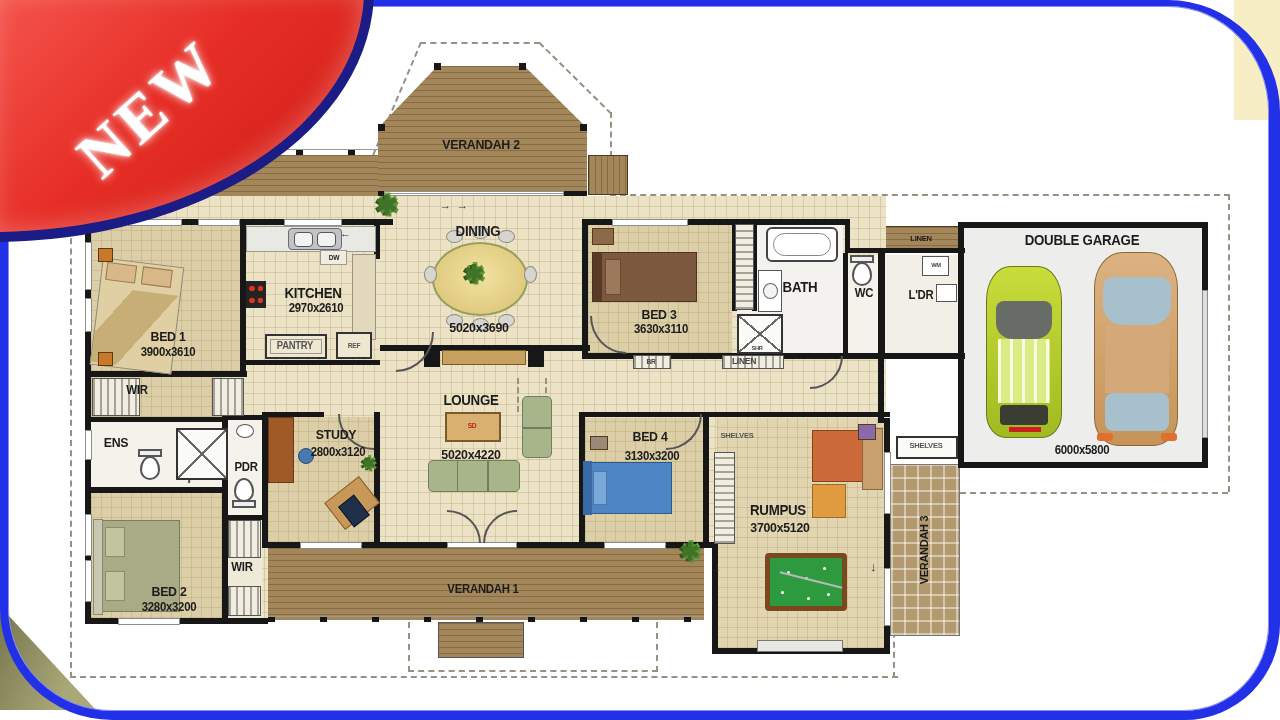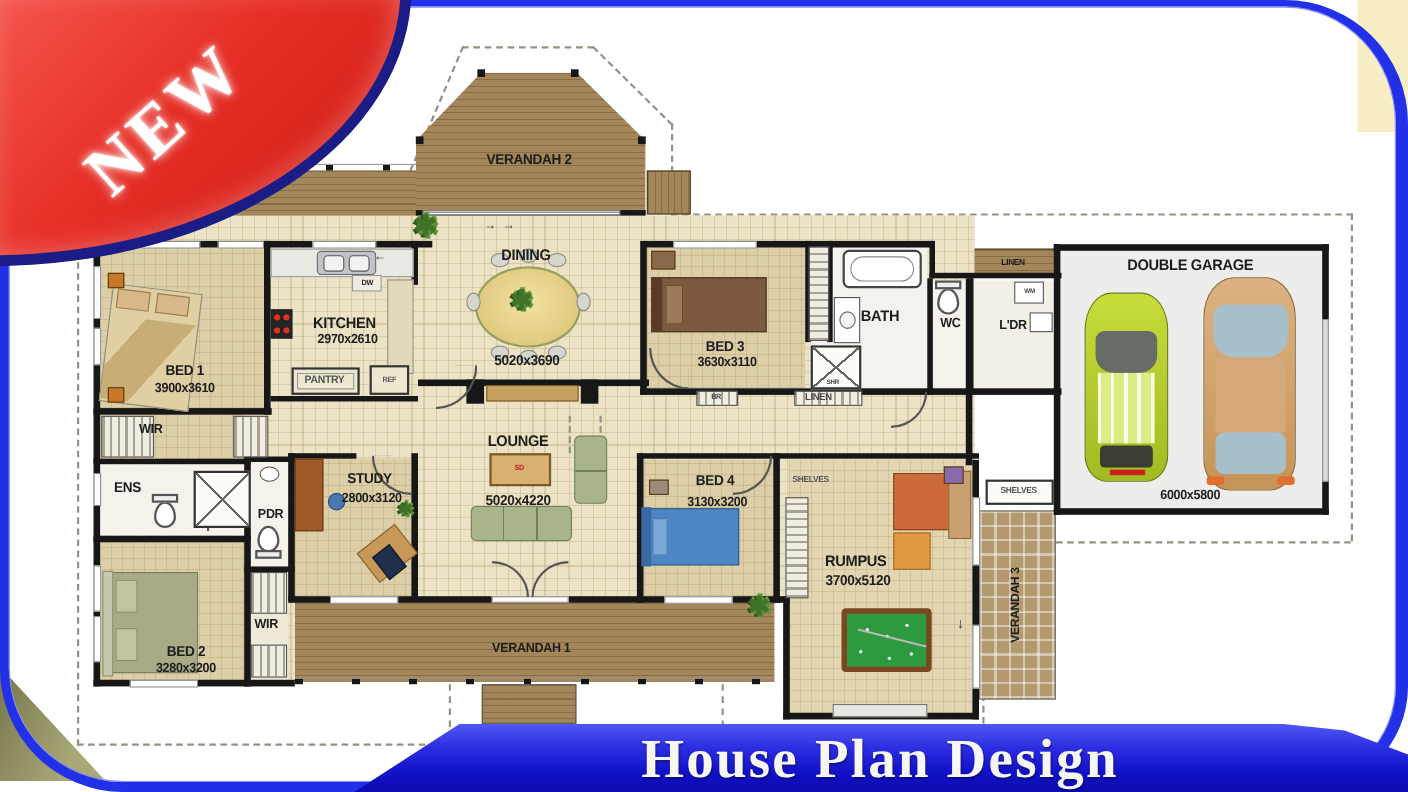--- a/index.html
+++ b/index.html
@@ -342,21 +342,14 @@
               box-shadow:inset 0 0 0 1px #8890f4;"></div>
 
   <div class="abs" style="left:0;top:0;width:400px;height:270px;z-index:9;">
     <div class="abs" style="left:-8px;top:-10px;width:382px;height:252px;background:#1c1c86;border-bottom-right-radius:100% 100%;"></div>
     <div class="abs" style="left:-8px;top:-10px;width:372px;height:242px;background:linear-gradient(135deg,#f5564e 0%,#e62e26 45%,#cc1c14 100%);border-bottom-right-radius:100% 100%;box-shadow:inset 0 0 26px rgba(255,255,255,.30);"></div>
     <div class="abs" style="left:10px;top:72px;width:280px;text-align:center;transform:rotate(-42deg);
                 font-family:'Liberation Serif',serif;font-weight:bold;font-size:64px;color:#fff;letter-spacing:5px;
                 text-shadow:0 0 10px rgba(255,255,255,.95),0 0 3px rgba(255,255,255,.9);">NEW</div>
   </div>
 
-  <div class="abs" style="left:322px;top:658px;width:958px;height:62px;z-index:9;
-              background:linear-gradient(#5058f2 0%,#2a2ae0 38%,#1212c8 70%,#0b0bb0 100%);
-              clip-path:polygon(0 100%,96px 0,88% 0,94% 10%,100% 45%,100% 100%);">
-    <div class="abs" style="left:108px;top:2px;width:740px;text-align:center;
-                font-family:'Liberation Serif',serif;font-weight:bold;font-size:50px;color:#f6f6f2;letter-spacing:2px;
-                text-shadow:1px 2px 2px rgba(0,0,0,.35);">House Plan Design</div>
-  </div>
 
 </div>
 
 </body></html>

